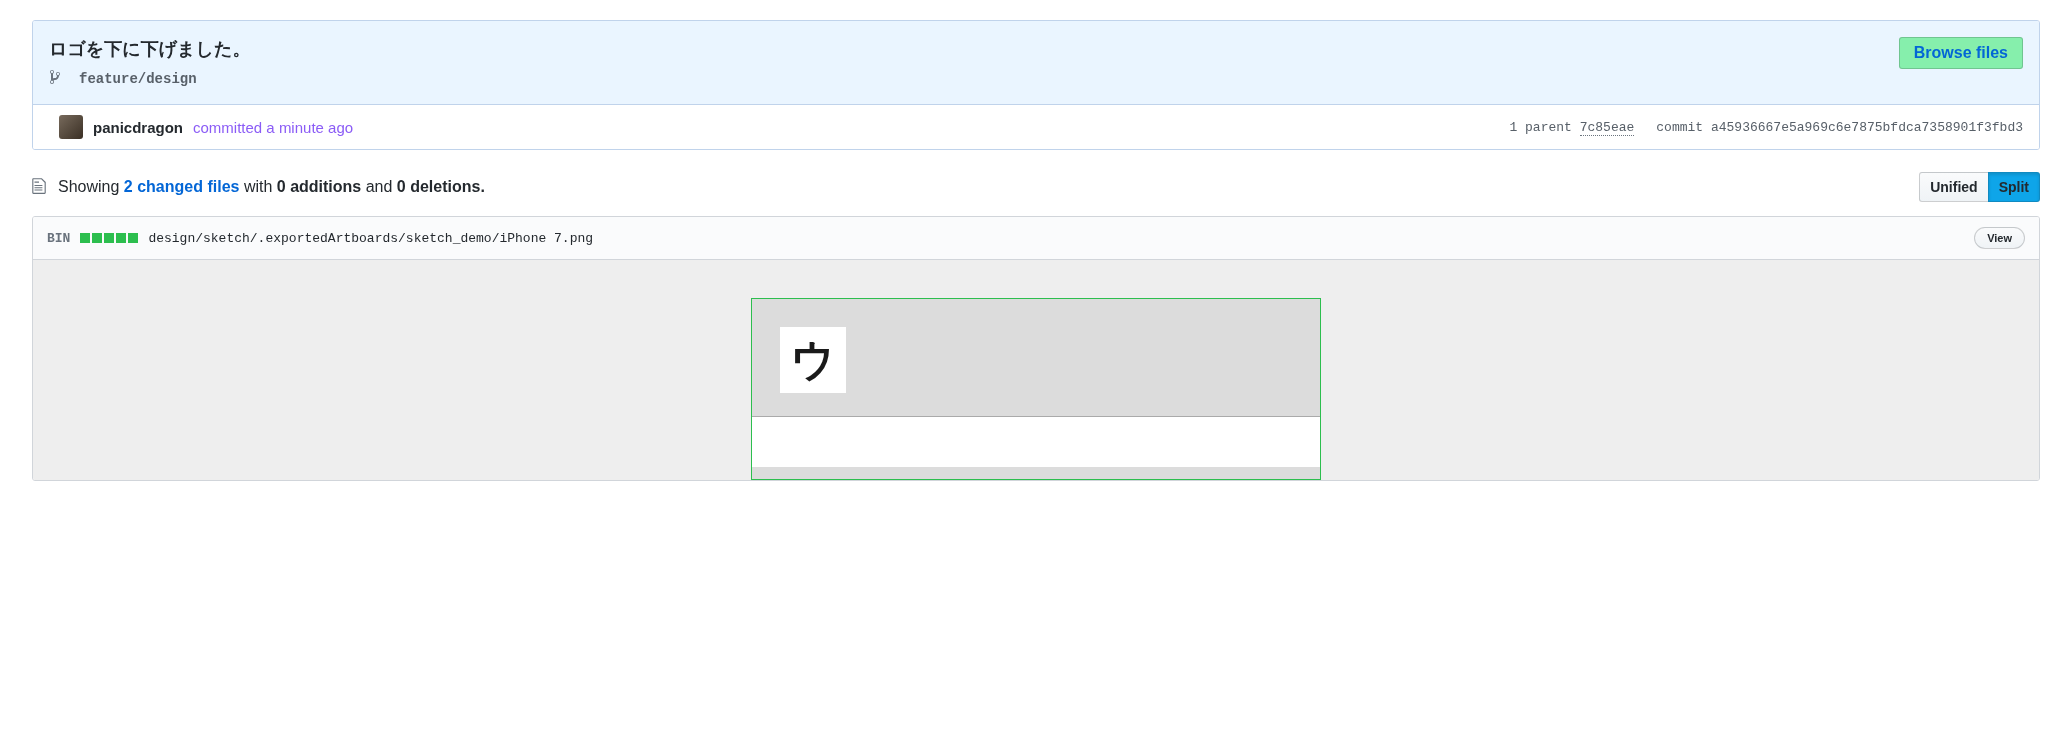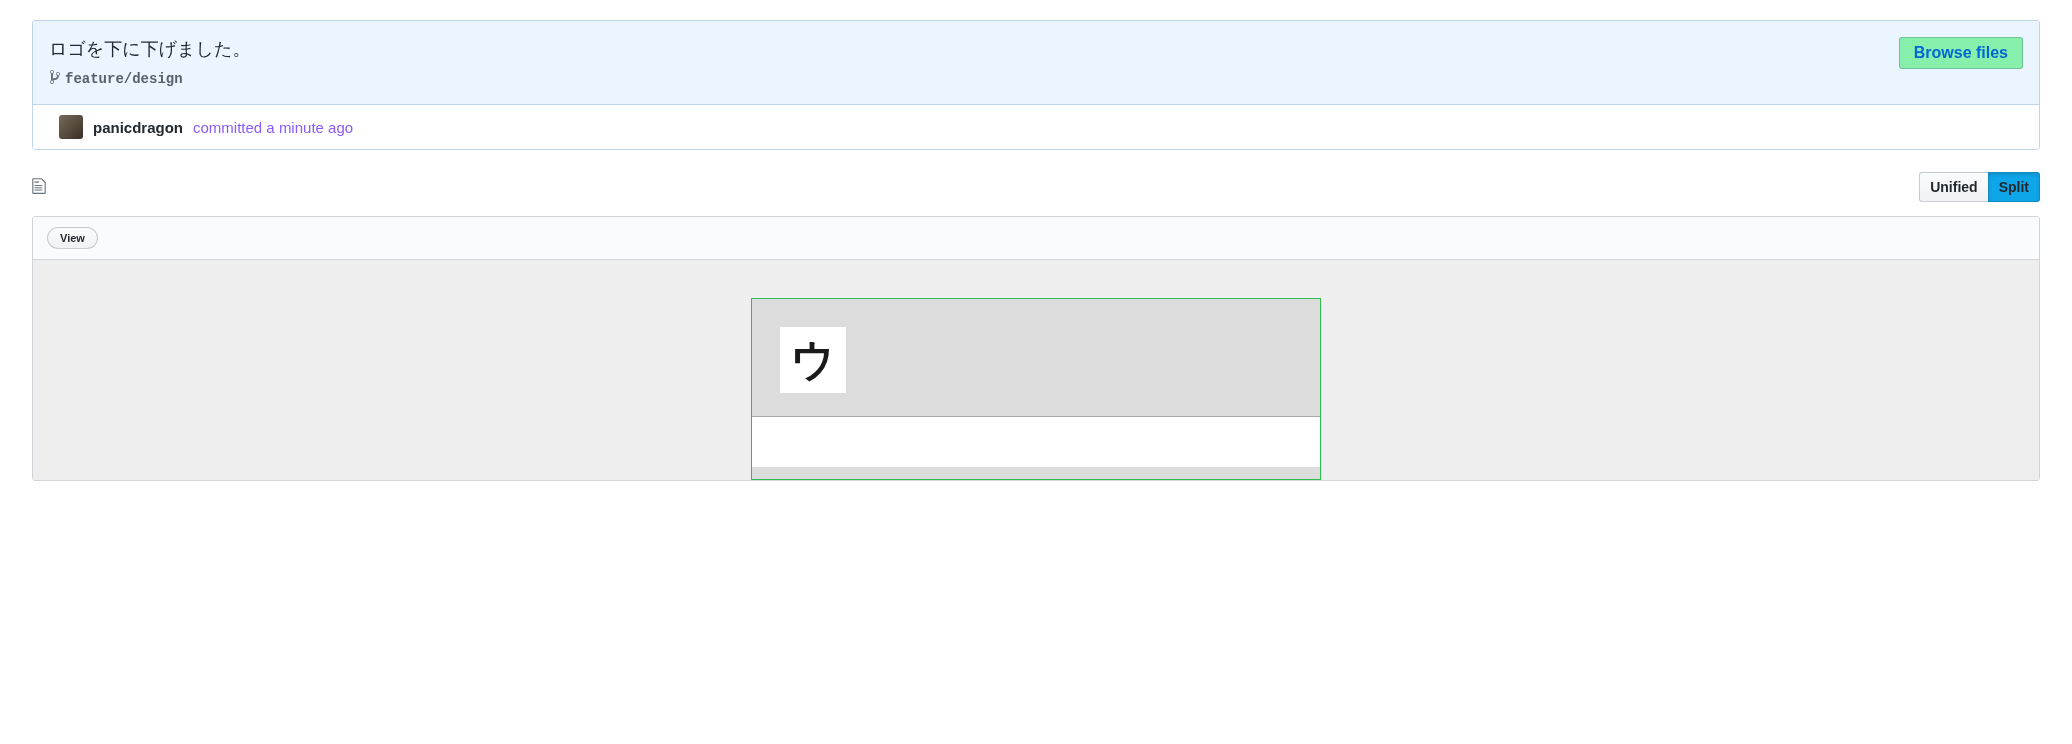--- a/index.html
+++ b/index.html
@@ -15,23 +15,23 @@
       margin-bottom:15px;
     }
     .commit-header {
       background:#eaf5ff;
       padding:16px;
       display:flex;
       align-items:flex-start;
       justify-content:space-between;
     }
     .commit-title {
-      font-size:18px; font-weight:400; color:#24292e;
+      font-size:18px; font-weight:700; color:#24292e;
     }
-    .branch-row { margin-top:8px; display:flex; align-items:center; gap:4px; color:#586069; }
+    .branch-row { margin-top:8px; display:flex; align-items:center; gap:18px; color:#586069; }
     .branch-row svg { fill:#6a737d; }
     .branch-name { font-family:SFMono-Regular,Consolas,"Liberation Mono",Menlo,monospace; font-size:14px; color:#586069; font-weight:600; }
     .browse-btn {
       background:#86efac; border:1px solid rgba(27,31,35,.2);
       color:#0366d6; font-size:16px; font-weight:600;
       padding:6px 14px; border-radius:3px; cursor:pointer;
     }
     .meta-row {
       background:#fff; border-top:1px solid #c0d3eb;
       display:flex; align-items:center; justify-content:space-between;
@@ -108,39 +108,68 @@
       </div>
     </div>
     <button class="browse-btn">Browse files</button>
   </div>
   <div class="meta-row">
     <div class="author-part">
       <div class="avatar"></div>
       <span class="author-name">panicdragon</span>
       <span class="commit-time">committed a minute ago</span>
     </div>
+    <div class="commit-refs">
+      <span>
+        <span>1 parent</span>
+        <span class="parent-sha">7c85eae</span>
+      </span>
+      <span>
+        <span>commit</span>
+        <span>a45936667e5a969c6e7875bfdca7358901f3fbd3</span>
+      </span>
+    </div>
   </div>
 </div>
 
 <div class="diffstat-bar">
   <div class="diffstat-left">
     <span class="file-diff-icon">
       <svg viewBox="0 0 12 16" width="14" height="18">
           <path d="M6 5H2V4h4v1zM2 8h7V7H2v1zm0 2h7V9H2v1zm0 2h7v-1H2v1zm10-7.5V14c0 .55-.45 1-1 1H1c-.55 0-1-.45-1-1V2c0-.55.45-1 1-1h7.5L12 4.5zM11 5L8 2H1v12h10V5z"></path>
         </svg>
     </span>
+    <span>
+      <span>Showing</span>
+      <span class="changed-link">2 changed files</span>
+      <span>with</span>
+      <span class="bold">0 additions</span>
+      <span>and</span>
+      <span class="bold">0 deletions.</span>
+    </span>
   </div>
   <div class="btn-group">
     <button class="btn-seg">Unified</button>
     <button class="btn-seg selected">Split</button>
   </div>
 </div>
 
 <div class="file-box">
   <div class="file-header">
+    <div class="file-info">
+      <span class="bin-label">BIN</span>
+      <span class="diff-squares">
+        <span class="sq"></span>
+          <span class="sq"></span>
+          <span class="sq"></span>
+          <span class="sq"></span>
+          <span class="sq"></span>
+      </span>
+      <span class="file-path">design/sketch/.exportedArtboards/sketch_demo/iPhone 7.png</span>
+    </div>
     <button class="view-btn">View</button>
   </div>
   <div class="file-content">
     <div class="phone-frame">
       <div class="phone-top">
         <div class="glyph-box">
           <span class="glyph">ウ</span>
         </div>
       </div>
       <div class="phone-body"></div>

